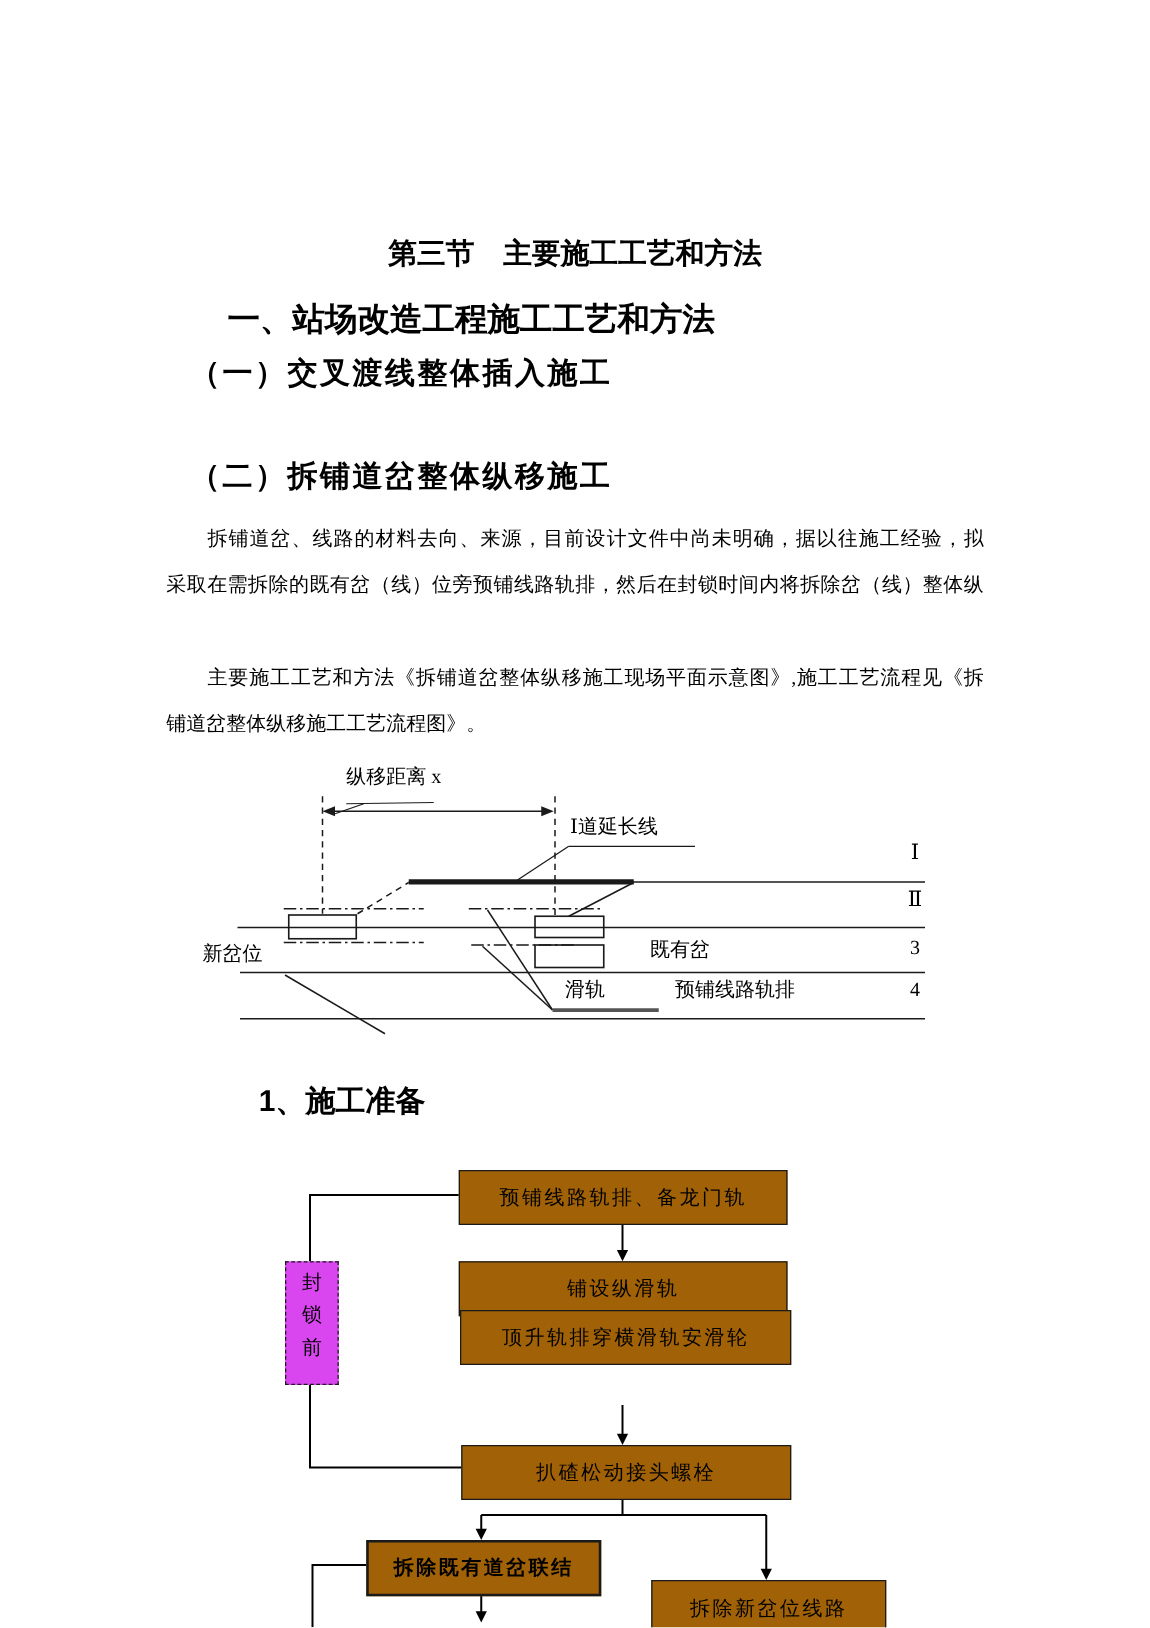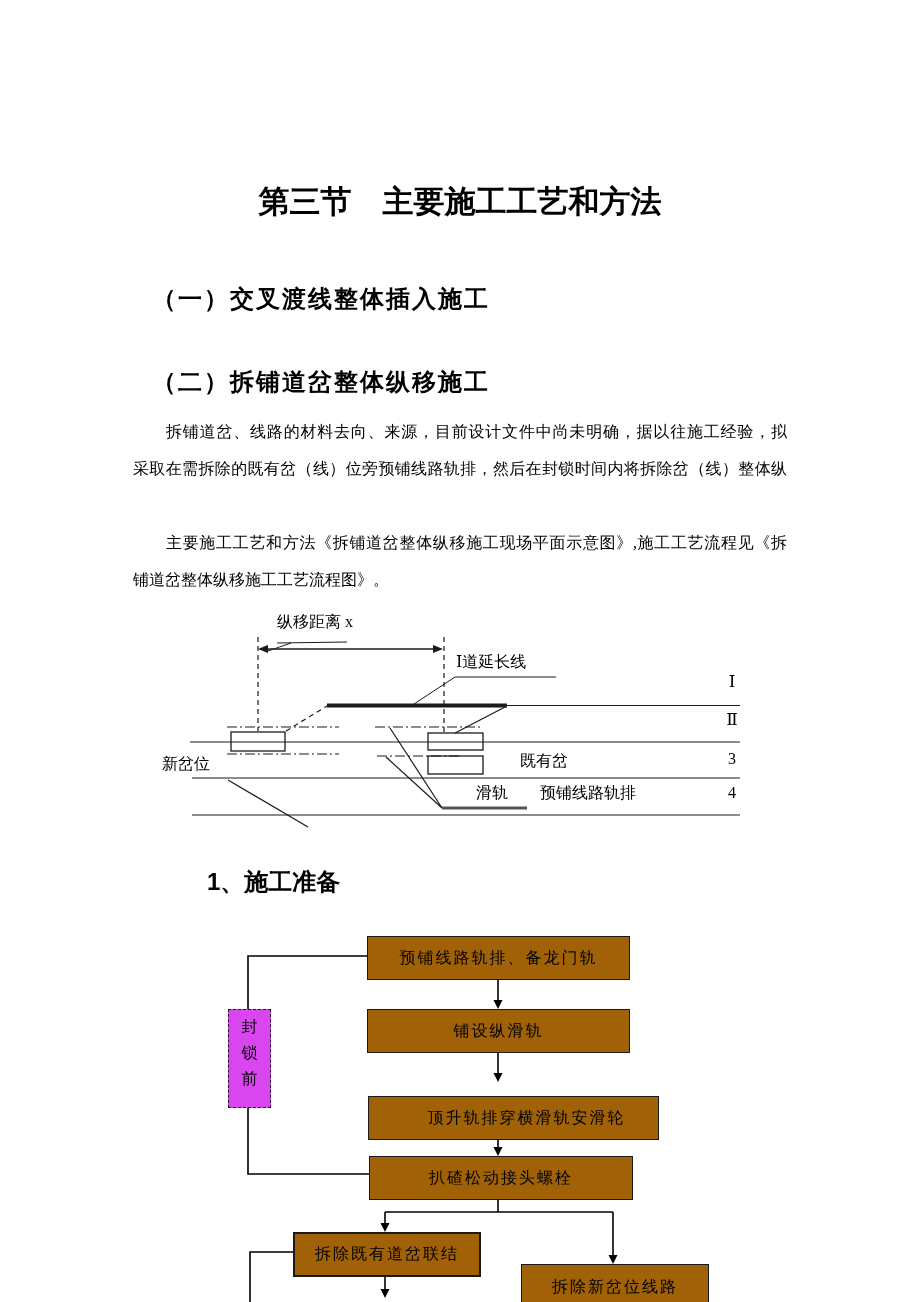--- a/index.html
+++ b/index.html
@@ -15,22 +15,23 @@
   .fc-box{position:absolute;border:1.4px solid #1a1a1a;background:#a16207;
           display:flex;align-items:center;justify-content:center;
           font-size:16px;letter-spacing:2px;white-space:nowrap;}
   svg{position:absolute;left:0;top:0;}
 </style>
 </head>
 <body>
 
 <div id="page">
 
-  <div class="abs sans bold" style="top:186px;left:0;width:920px;text-align:center;font-size:31px;line-height:32px;">第三节　主要施工工艺和方法</div>
+  <div class="abs sans bold" style="top:186px;left:0;width:920px;text-align:center;font-size:23px;line-height:32px;">第三节　主要施工工艺和方法</div>
 
+  <div class="abs sans bold" style="top:240px;left:182px;font-size:26px;line-height:30px;white-space:nowrap;">一、站场改造工程施工工艺和方法</div>
 
   <div class="abs sans bold" style="top:285px;left:152px;font-size:24px;line-height:28px;letter-spacing:2px;white-space:nowrap;">（一）交叉渡线整体插入施工</div>
 
 
   <div class="abs sans bold" style="top:368px;left:152px;font-size:24px;line-height:28px;letter-spacing:2px;white-space:nowrap;">（二）拆铺道岔整体纵移施工</div>
 
   <div class="abs bodyline just indent" style="top:421px;left:133px;">拆铺道岔、线路的材料去向、来源，目前设计文件中尚未明确，据以往施工经验，拟</div>
   <div class="abs bodyline just" style="top:458px;left:133px;">采取在需拆除的既有岔（线）位旁预铺线路轨排，然后在封锁时间内将拆除岔（线）整体纵</div>
 
   <div class="abs bodyline just indent" style="top:532px;left:133px;">主要施工工艺和方法《拆铺道岔整体纵移施工现场平面示意图》,施工工艺流程见《拆</div>
@@ -99,39 +100,39 @@
   </svg>
 
   <div class="abs dlabel" style="top:613px;left:277px;">纵移距离 x</div>
   <div class="abs dlabel" style="top:653px;left:456px;">Ⅰ道延长线</div>
   <div class="abs dlabel" style="top:673px;left:718px;width:28px;text-align:center;font-size:17px;">Ⅰ</div>
   <div class="abs dlabel" style="top:711px;left:718px;width:28px;text-align:center;font-size:17px;">Ⅱ</div>
   <div class="abs dlabel" style="top:750px;left:718px;width:28px;text-align:center;">3</div>
   <div class="abs dlabel" style="top:784px;left:718px;width:28px;text-align:center;">4</div>
   <div class="abs dlabel" style="top:755px;left:162px;">新岔位</div>
   <div class="abs dlabel" style="top:752px;left:520px;">既有岔</div>
-  <div class="abs dlabel" style="top:784px;left:476px;">滑轨</div>
+  <div class="abs dlabel" style="top:784px;left:452px;">滑轨</div>
   <div class="abs dlabel" style="top:784px;left:540px;">预铺线路轨排</div>
 
 
   <div class="abs sans bold" style="top:870px;left:207px;font-size:24px;line-height:24px;white-space:nowrap;">1、施工准备</div>
 
   <div class="fc-box" style="left:367px;top:936px;width:261px;height:42px;">
     <span>预铺线路轨排、备龙门轨</span>
   </div>
   <div class="fc-box" style="left:367px;top:1009px;width:261px;height:42px;">
     <span>铺设纵滑轨</span>
   </div>
-  <div class="fc-box" style="left:368px;top:1096px;width:263px;height:42px;padding-left:26px;">
+  <div class="fc-box" style="left:368px;top:1048px;width:263px;height:42px;">
     <span>顶升轨排穿横滑轨安滑轮</span>
   </div>
   <div class="fc-box" style="left:369px;top:1156px;width:262px;height:42px;">
     <span>扒碴松动接头螺栓</span>
   </div>
-  <div class="fc-box" style="left:293px;top:1232px;width:184px;height:41px;border-width:2px;">
+  <div class="fc-box" style="left:293px;top:1232px;width:184px;height:41px;border-width:2px;font-weight:bold;">
     <span>拆除既有道岔联结</span>
   </div>
   <div class="fc-box" style="left:521px;top:1264px;width:186px;height:44px;">
     <span>拆除新岔位线路</span>
   </div>
 
   <div class="abs" style="left:228px;top:1009px;width:43px;height:99px;border:1.5px dashed #1a1a1a;background:#d946ef;box-sizing:border-box;">
     <div style="width:18px;margin:4px auto 0;font-size:16px;line-height:26px;text-align:center;word-break:break-all;">封锁前</div>
   </div>
 

